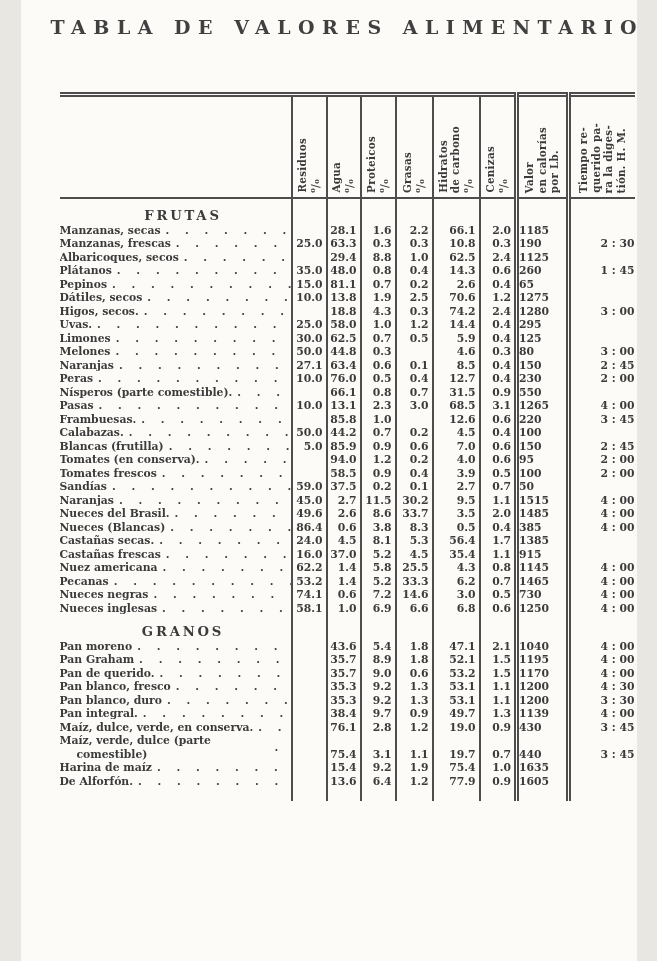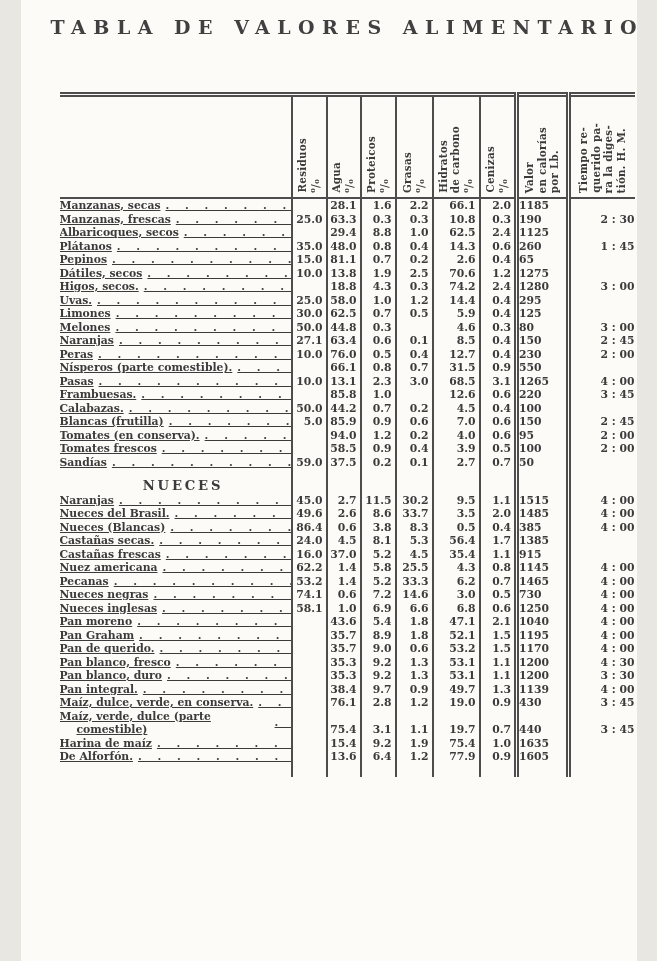--- a/index.html
+++ b/index.html
@@ -69,21 +69,20 @@
   }
   .b1 { border-left: 2px solid var(--rule); }
   .b2 { border-left: 5px double var(--rule); }
   .num { text-align: right; padding-right: 3px; }
   .valcell { padding-right: 8px; }
   .tiempocell { text-align: right; margin-top: 47px; }
   .namecell { padding: 0; }
   .nameflex {
     display: flex;
     align-items: center;
-    text-decoration: underline;
   }
   .nm {
     flex: 0 1 auto;
     padding-left: 17px;
     text-indent: -17px;
   }
   .dots {
     flex: 1 1 14px;
     min-width: 8px;
     overflow: hidden;
@@ -172,20 +171,33 @@
               <span class="vline">querido pa-</span>
               <span class="vline">ra la diges-</span>
               <span class="vline">tión. H. M.</span>
             </div>
           </th>
         </tr>
     </thead>
     <tbody id="table-body">
         <tr>
           <td class="namecell">
+            <span class="section-name">FRUTAS</span>
+          </td>
+          <td class="b1"></td>
+          <td class="b1"></td>
+          <td class="b1"></td>
+          <td class="b1"></td>
+          <td class="b1"></td>
+          <td class="b1"></td>
+          <td class="b2"></td>
+          <td class="b2"></td>
+        </tr>
+        <tr>
+          <td class="namecell">
             <div class="nameflex">
               <span class="nm">Manzanas, secas</span>
               <span class="dots"> . . . . . . . . . . . . . . . . . . . . . . . . . . . . . . . . . . . . . . . . . . . . . . . . . . . . . . . . . . . .</span>
             </div>
           </td>
           <td class="b1 num"></td>
           <td class="b1 num">28.1</td>
           <td class="b1 num">1.6</td>
           <td class="b1 num">2.2</td>
           <td class="b1 num">66.1</td>
@@ -492,33 +504,20 @@
           <td class="b1 num">37.5</td>
           <td class="b1 num">0.2</td>
           <td class="b1 num">0.1</td>
           <td class="b1 num">2.7</td>
           <td class="b1 num">0.7</td>
           <td class="b2 valcell">50</td>
           <td class="b2 tiempocell"></td>
         </tr>
         <tr>
           <td class="namecell">
-            <span class="section-name">NUECES</span>
-          </td>
-          <td class="b1"></td>
-          <td class="b1"></td>
-          <td class="b1"></td>
-          <td class="b1"></td>
-          <td class="b1"></td>
-          <td class="b1"></td>
-          <td class="b2"></td>
-          <td class="b2"></td>
-        </tr>
-        <tr>
-          <td class="namecell">
             <div class="nameflex">
               <span class="nm">Naranjas</span>
               <span class="dots"> . . . . . . . . . . . . . . . . . . . . . . . . . . . . . . . . . . . . . . . . . . . . . . . . . . . . . . . . . . . .</span>
             </div>
           </td>
           <td class="b1 num">45.0</td>
           <td class="b1 num">2.7</td>
           <td class="b1 num">11.5</td>
           <td class="b1 num">30.2</td>
           <td class="b1 num">9.5</td>
@@ -649,20 +648,33 @@
           <td class="b1 num">1.0</td>
           <td class="b1 num">6.9</td>
           <td class="b1 num">6.6</td>
           <td class="b1 num">6.8</td>
           <td class="b1 num">0.6</td>
           <td class="b2 valcell">1250</td>
           <td class="b2 tiempocell">4 : 00</td>
         </tr>
         <tr>
           <td class="namecell">
+            <span class="section-name">GRANOS</span>
+          </td>
+          <td class="b1"></td>
+          <td class="b1"></td>
+          <td class="b1"></td>
+          <td class="b1"></td>
+          <td class="b1"></td>
+          <td class="b1"></td>
+          <td class="b2"></td>
+          <td class="b2"></td>
+        </tr>
+        <tr>
+          <td class="namecell">
             <div class="nameflex">
               <span class="nm">Pan moreno</span>
               <span class="dots"> . . . . . . . . . . . . . . . . . . . . . . . . . . . . . . . . . . . . . . . . . . . . . . . . . . . . . . . . . . . .</span>
             </div>
           </td>
           <td class="b1 num"></td>
           <td class="b1 num">43.6</td>
           <td class="b1 num">5.4</td>
           <td class="b1 num">1.8</td>
           <td class="b1 num">47.1</td>

